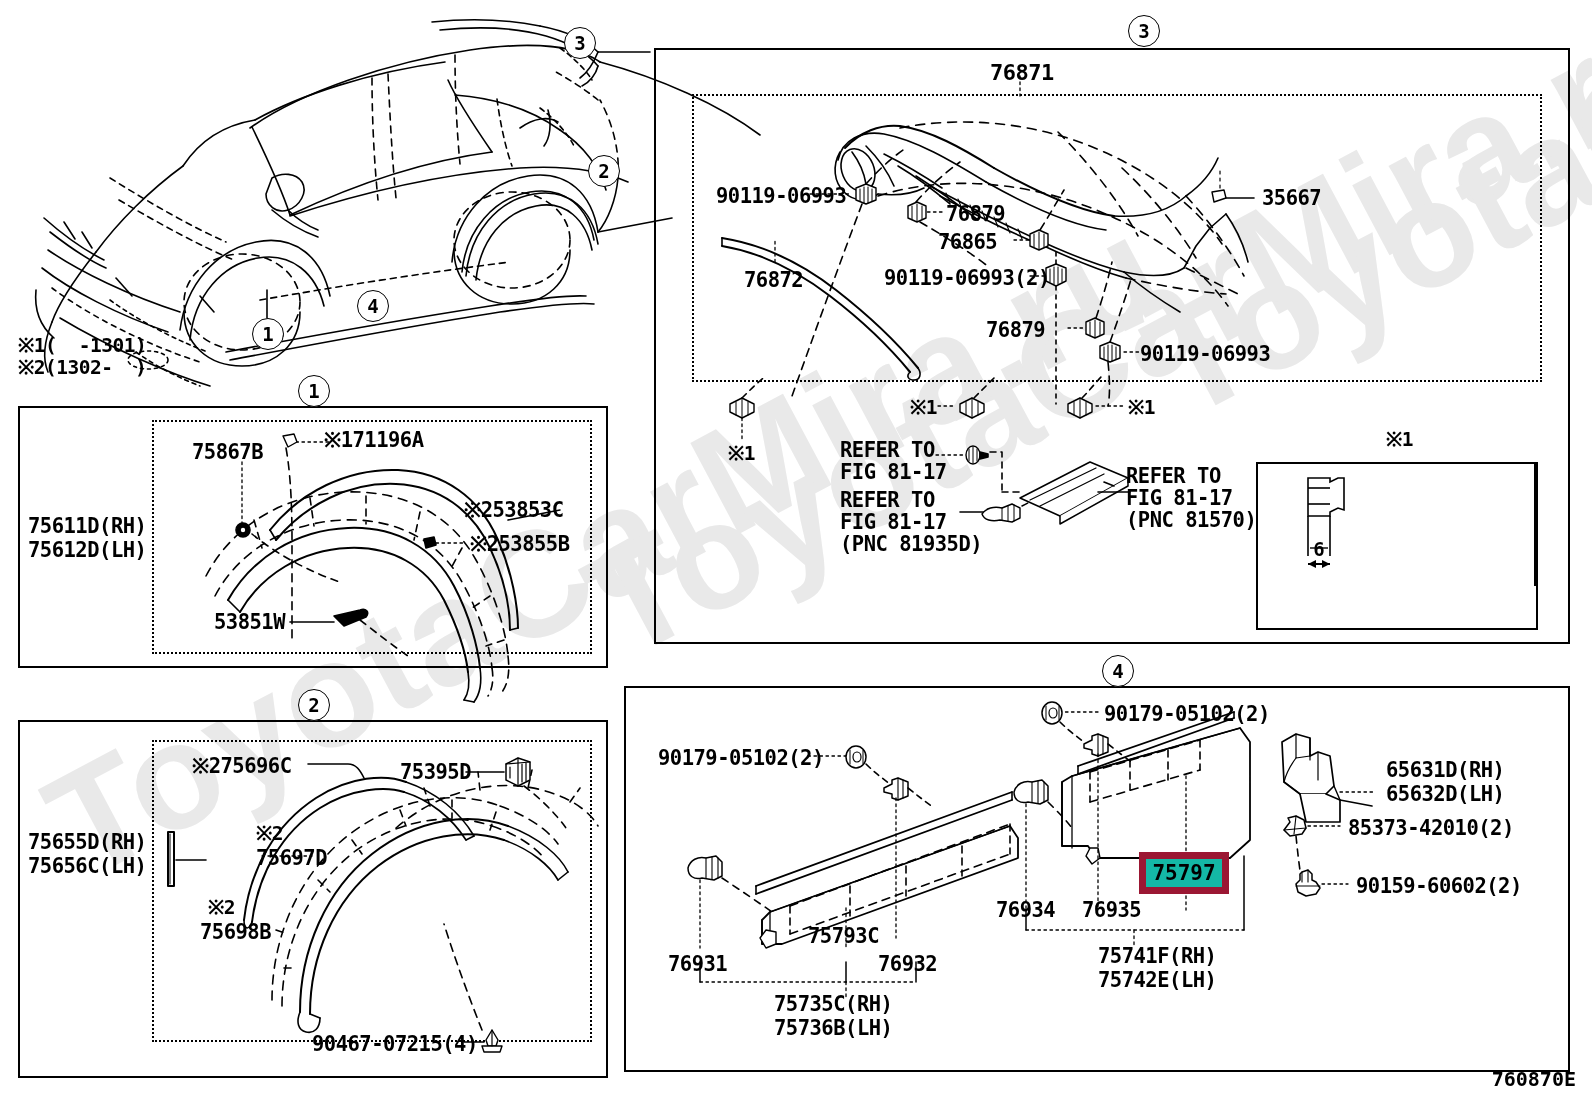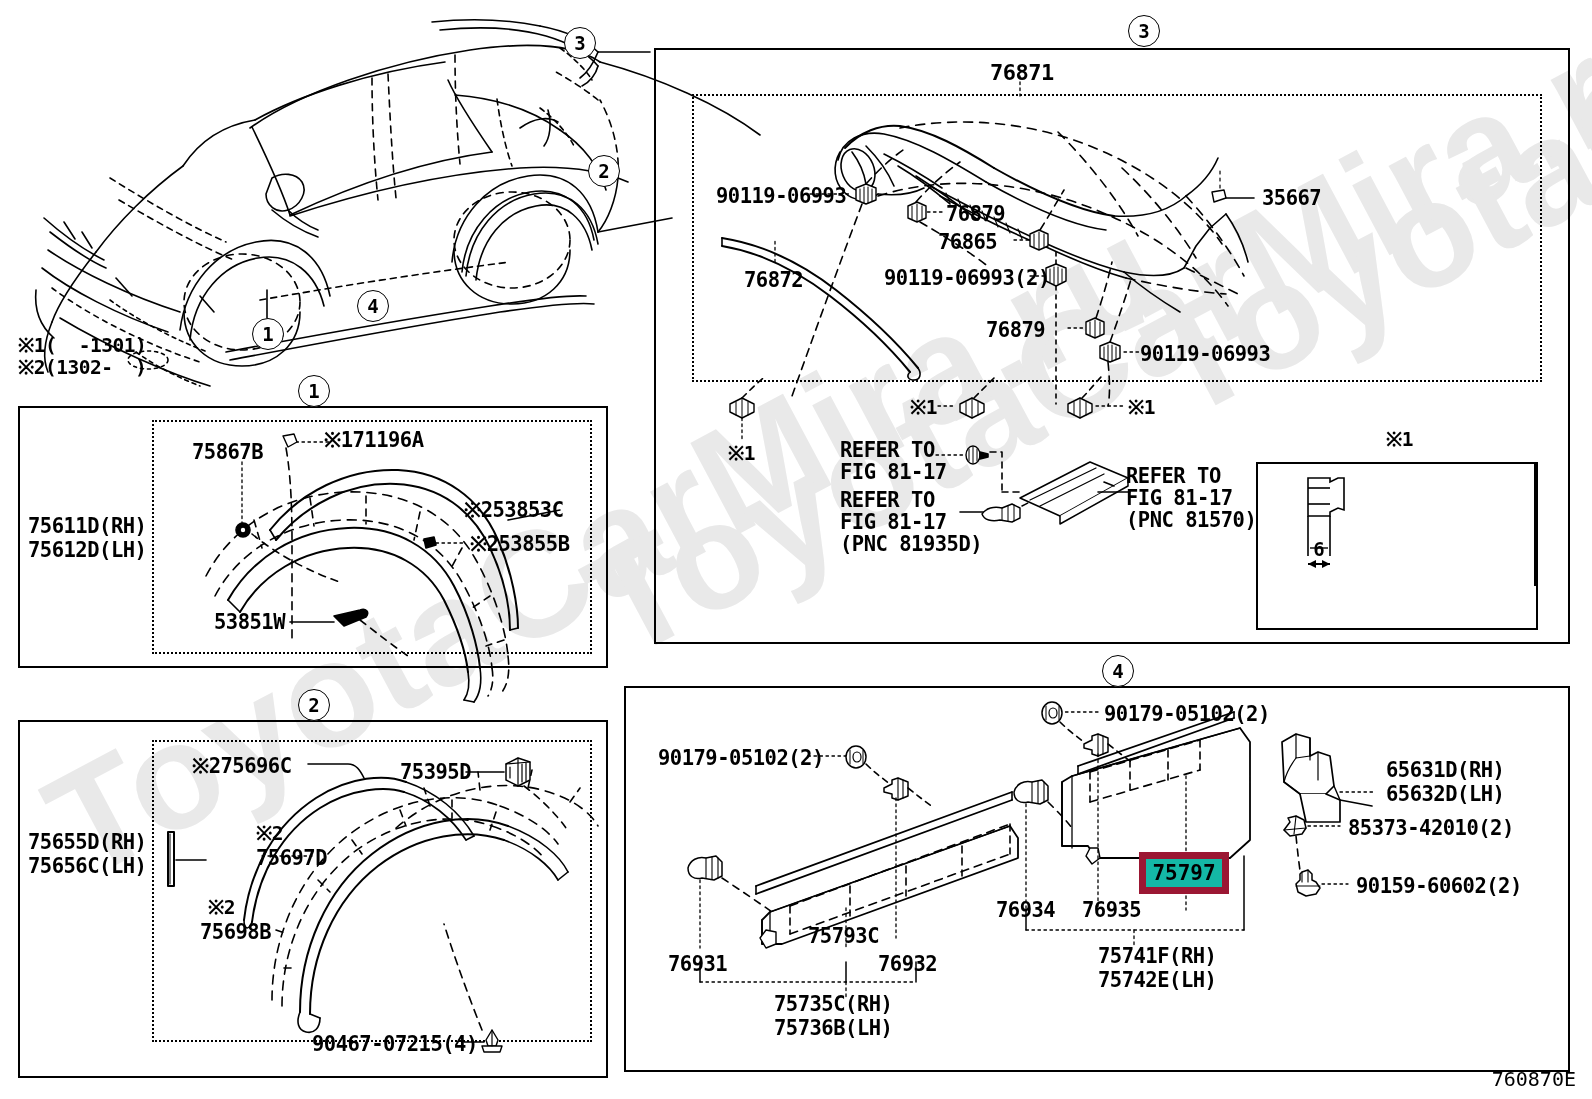--- a/index.html
+++ b/index.html
@@ -23,21 +23,21 @@
         display:flex;align-items:center;justify-content:center;font-size:19px;font-weight:700;background:#fff;}
   .hl{position:absolute;z-index:4;border:7px solid #9B1733;background:#14b8a6;box-sizing:border-box;
       display:flex;align-items:center;justify-content:center;font-size:21px;font-weight:700;letter-spacing:0px;}
   .tbl{position:absolute;z-index:3;border:2px solid #000;box-sizing:border-box;background:#fff;}
   .tbl .hd{display:flex;border-bottom:2px solid #000;}
   .tbl .hd div{flex:1;text-align:center;font-size:17px;font-weight:700;padding:4px 2px;letter-spacing:-0.6px;}
   .tbl .hd div:first-child{border-right:2px solid #000;}
   .tbl .bd{display:flex;height:122px;}
   .tbl .bd div{flex:1;position:relative;}
   .tbl .bd div:first-child{border-right:2px solid #000;}
-  .figid{position:absolute;right:16px;bottom:8px;font-size:20px;font-weight:400;z-index:3;letter-spacing:0px;margin-top:20px;}
+  .figid{position:absolute;right:16px;bottom:8px;font-size:20px;font-weight:700;z-index:3;letter-spacing:0px;margin-top:20px;}
 </style>
 </head>
 <body>
 
 <div class="wm">
   <span class="w1">ToyotaCarMira.ru</span>
   <span class="w2">ToyotaCarMira.ru</span>
   <span class="w3">ToyotaCarMira.ru</span>
 </div>
 

